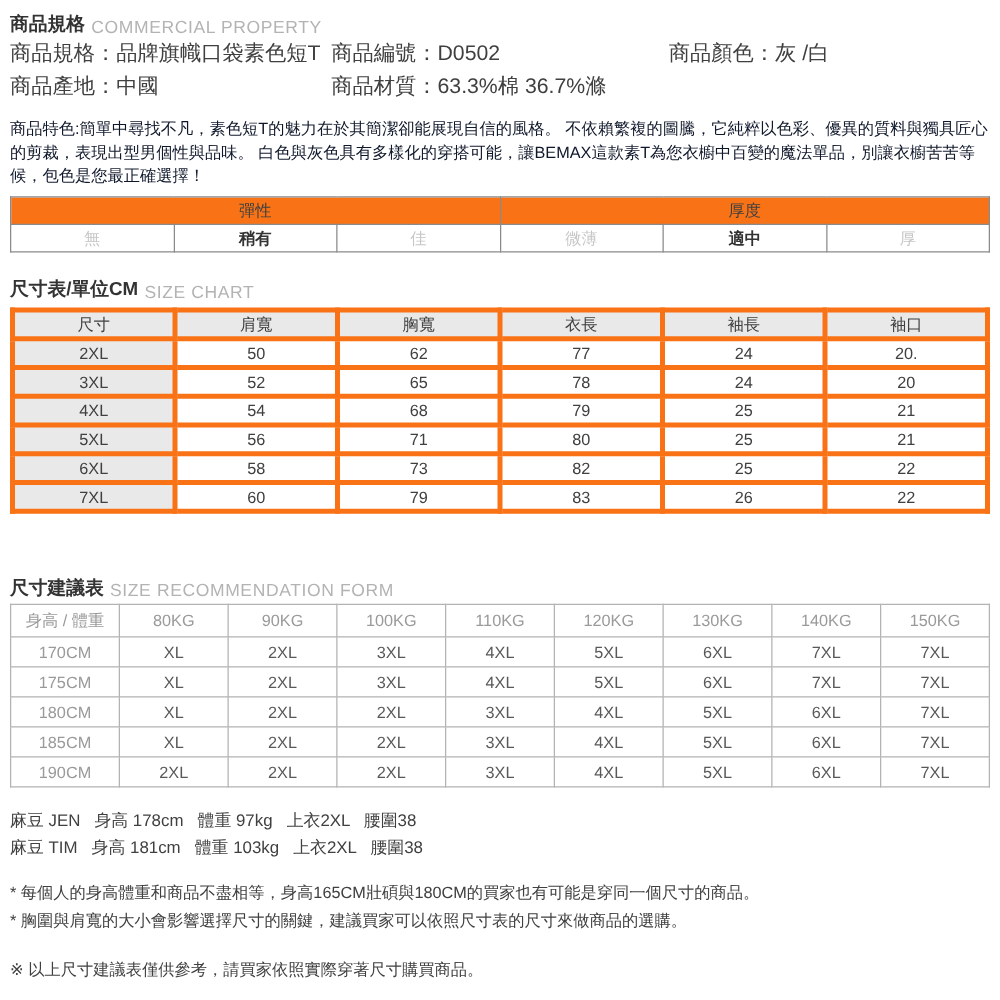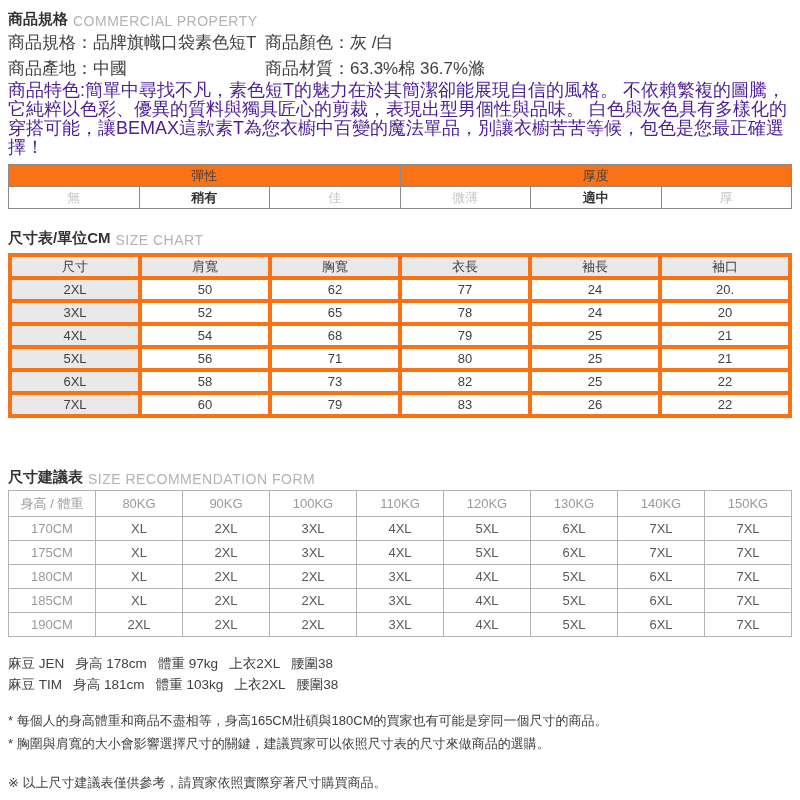--- a/index.html
+++ b/index.html
@@ -12,21 +12,21 @@
   .page { padding:10px 8px 0 8px; }
 
   .section-title { display:flex; align-items:flex-end; gap:5px; }
   .section-title .zh { font-size:15px; font-weight:bold; color:#333; }
   .section-title .en { font-size:14px; color:#b3b3b3; letter-spacing:.5px; }
 
   .info-row { display:flex; font-size:17px; line-height:25px; color:#404040; margin-top:1px; }
   .info-cell.c1 { width:257px; }
   .info-cell.c2 { width:270px; }
 
-  .features { font-size:18px; line-height:19px; color:#4c1d95; margin-top:0; }
+  .features { font-size:13px; line-height:19px; color:#0f172a; margin-top:12px; }
 
   table { width:100%; border-collapse:collapse; table-layout:fixed; }
   th, td { text-align:center; font-size:13px; }
 
   table.attr { margin-top:7px; }
   .attr th, .attr td { border:1px solid #8a8a8a; height:22px; }
   .attr th { background:#f97316; font-weight:normal; color:#404040; }
   .attr td.opt { color:#c6c6c6; background:#fff; }
   .attr td.opt.selected { color:#333; font-weight:bold; }
 
@@ -57,20 +57,21 @@
 
 <div class="page">
 
   <div class="section-title">
     <span class="zh">商品規格</span>
     <span class="en">COMMERCIAL PROPERTY</span>
   </div>
 
   <div class="info-row">
     <div class="info-cell c1"><span>商品規格：</span><span>品牌旗幟口袋素色短T</span></div>
+    <div class="info-cell c2"><span>商品編號：</span><span>D0502</span></div>
     <div class="info-cell c3"><span>商品顏色：</span><span>灰 /白</span></div>
   </div>
 
   <div class="info-row">
     <div class="info-cell c1"><span>商品產地：</span><span>中國</span></div>
     <div class="info-cell c2"><span>商品材質：</span><span>63.3%棉 36.7%滌</span></div>
   </div>
 
   <div class="features">商品特色:簡單中尋找不凡，素色短T的魅力在於其簡潔卻能展現自信的風格。 不依賴繁複的圖騰，它純粹以色彩、優異的質料與獨具匠心的剪裁，表現出型男個性與品味。 白色與灰色具有多樣化的穿搭可能，讓BEMAX這款素T為您衣櫥中百變的魔法單品，別讓衣櫥苦苦等候，包色是您最正確選擇！</div>
 

